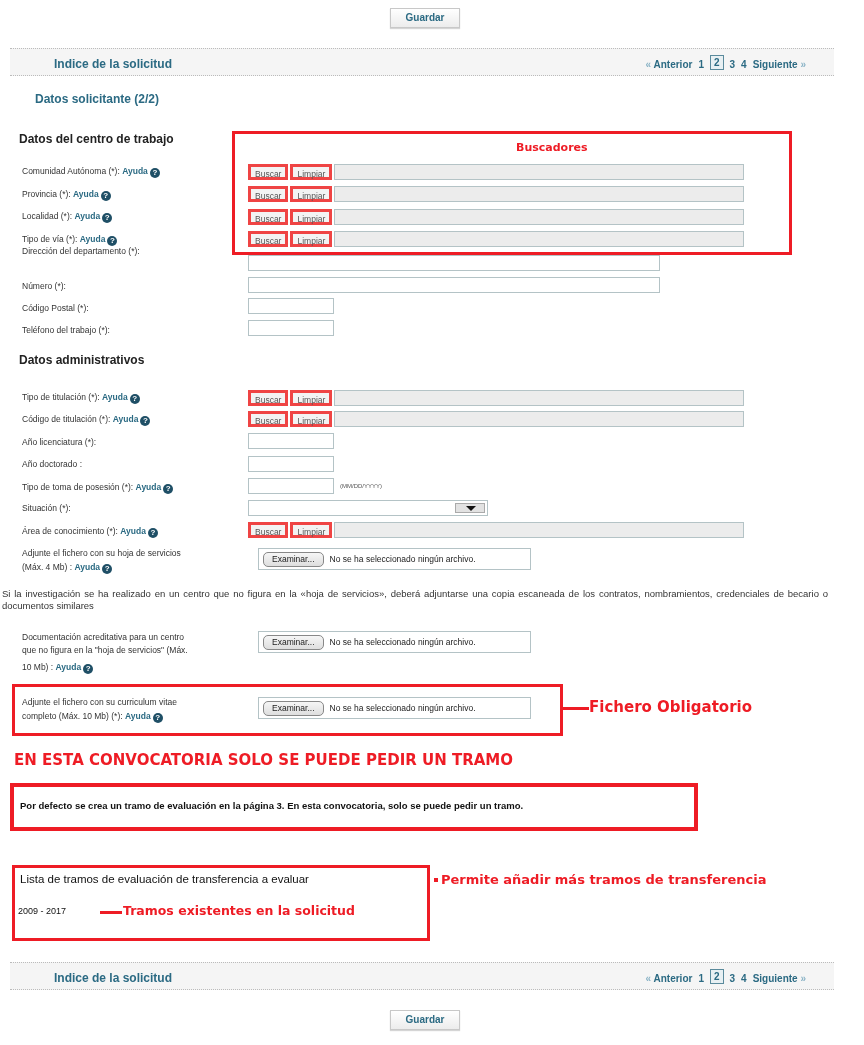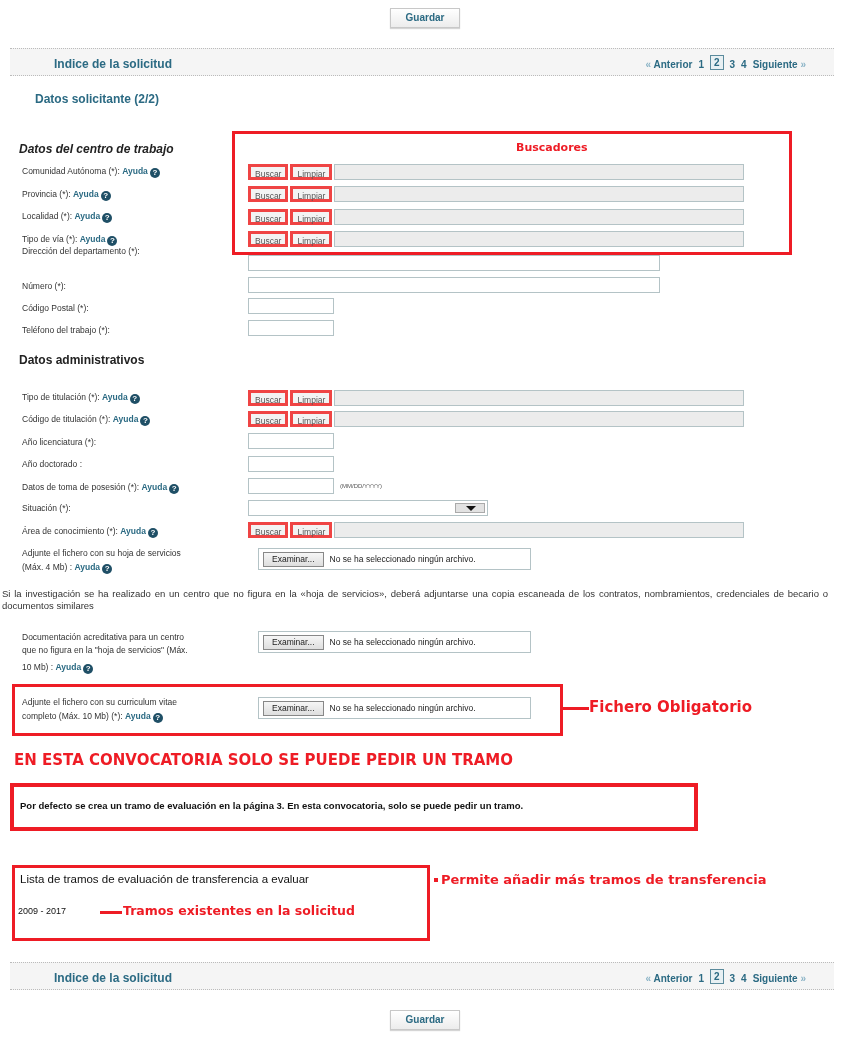--- a/index.html
+++ b/index.html
@@ -80,21 +80,21 @@
   .select-field .drop::after {
     content: ""; position: absolute; left: 10px; top: 2px;
     border-left: 5px solid transparent; border-right: 5px solid transparent; border-top: 5px solid #111;
   }
 
   .file-group {
     position: absolute; left: 258px; width: 273px; height: 22px;
     border: 1px solid #b4c3c6; background: #fff; display: flex; align-items: center; padding-left: 4px;
   }
   .file-btn {
-    height: 15px; padding: 0 8px; border: 1px solid #888; border-radius: 0;
+    height: 15px; padding: 0 8px; border: 1px solid #888; border-radius: 5px;
     background: linear-gradient(#f6f6f6, #dedede); font-size: 8.5px; color: #222; line-height: 13px; cursor: pointer;
   }
   .file-status { font-size: 8.5px; color: #222; margin-left: 6px; }
 
   .para { position: absolute; left: 2px; width: 826px; font-size: 9.5px; color: #333; line-height: 12px; text-align: justify; }
 
   
   .red-box { position: absolute; border: 3px solid #ee1c25; }
   .anno {
     position: absolute; color: #ee1c25; font-weight: bold; font-family: "DejaVu Sans", sans-serif;
@@ -114,21 +114,21 @@
     <span class="page">1</span>
     <span class="page current">2</span>
     <span class="page">3</span>
     <span class="page">4</span>
     <span><span>Siguiente</span> <span class="arrow">»</span></span>
   </div>
 </div>
 
 <div class="section-title" style="top:92px;padding-left:16px;">Datos solicitante (2/2)</div>
 
-<div class="group-title" style="top:142px;font-style:italic;">Datos del centro de trabajo</div>
+<div class="group-title" style="top:132px;">Datos del centro de trabajo</div>
 
 <div class="row-label" style="top:166px;"><span>Comunidad Autónoma (*): </span><span class="help-link">Ayuda</span><span class="help-icon">?</span></div>
 <div class="search-group" style="top:164px;">
   <div class="small-btn">Buscar</div>
   <div class="small-btn">Limpiar</div>
   <div class="ro-field"></div>
 </div>
 
 <div class="row-label" style="top:189px;"><span>Provincia (*): </span><span class="help-link">Ayuda</span><span class="help-icon">?</span></div>
 <div class="search-group" style="top:186px;">
@@ -178,21 +178,21 @@
   <div class="small-btn">Limpiar</div>
   <div class="ro-field"></div>
 </div>
 
 <div class="row-label" style="top:437px;">Año licenciatura (*):</div>
 <input class="text-field" style="top: 433px; width: 86px;" value="">
 
 <div class="row-label" style="top:459px;">Año doctorado :</div>
 <input class="text-field" style="top: 456px; width: 86px;" value="">
 
-<div class="row-label" style="top:482px;"><span>Datos de toma de posesión (*): </span><span class="help-link">Ayuda</span><span class="help-icon">?</span></div>
+<div class="row-label" style="top:482px;"><span>Tipo de toma de posesión (*): </span><span class="help-link">Ayuda</span><span class="help-icon">?</span></div>
 <input class="text-field" style="top: 478px; width: 86px;" value="">
 <div class="hint" style="left:340px; top:483px;">(MM/DD/YYYY)</div>
 
 <div class="row-label" style="top:503px;">Situación (*):</div>
 <div class="select-field" style="top:500px;">
   <div class="drop"></div>
 </div>
 
 <div class="row-label" style="top:526px;"><span>Área de conocimiento (*): </span><span class="help-link">Ayuda</span><span class="help-icon">?</span></div>
 <div class="search-group" style="top:522px;">

